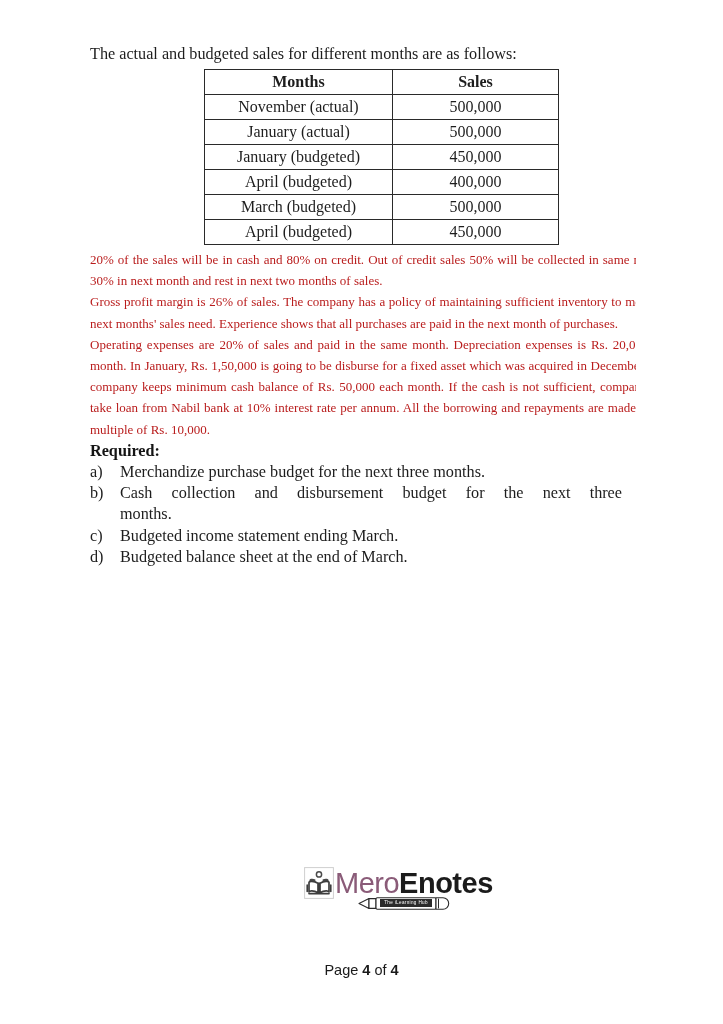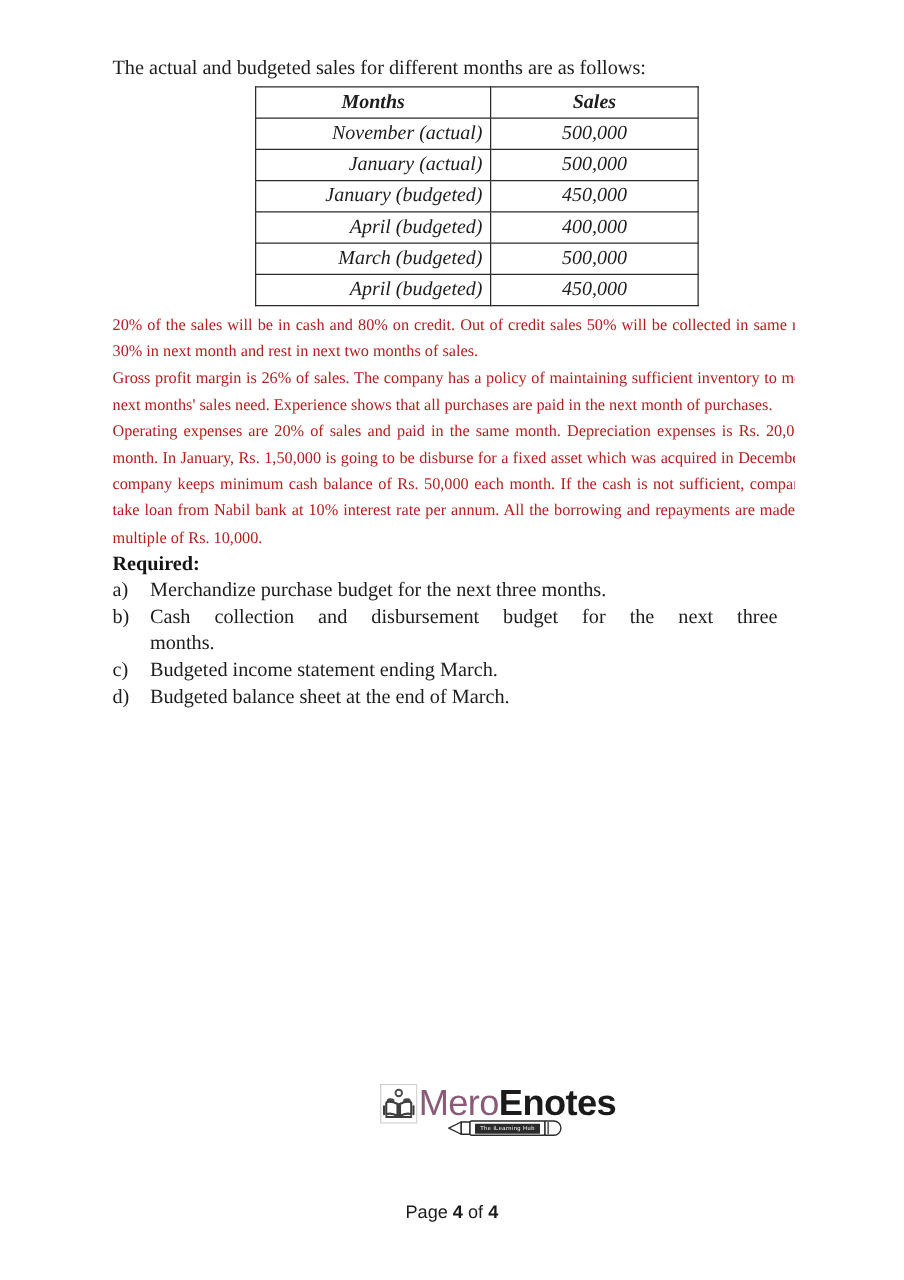--- a/index.html
+++ b/index.html
@@ -31,38 +31,37 @@
 
   
   .sales-table-wrap {
     margin-top: 4px;
     padding-left: 114px;
   }
   table.sales-table {
     border-collapse: collapse;
     width: 354px;
     table-layout: fixed;
-    font-style: italic;
   }
   table.sales-table th,
   table.sales-table td {
     border: 1px solid #2a2a2a;
     font-size: 16px;
     line-height: 19px;
     padding: 2px 6px 3px 6px;
     color: #1d1d1d;
   }
   table.sales-table th {
     font-weight: bold;
     text-align: center;
   }
   table.sales-table col.c-month { width: 188px; }
   table.sales-table col.c-sales { width: 166px; }
   table.sales-table td.month {
-    text-align: right;
+    text-align: center;
   }
   table.sales-table td.sales {
     text-align: center;
   }
 
   
   .para {
     font-size: 13px;
     line-height: 21.2px;
     text-align: justify;

